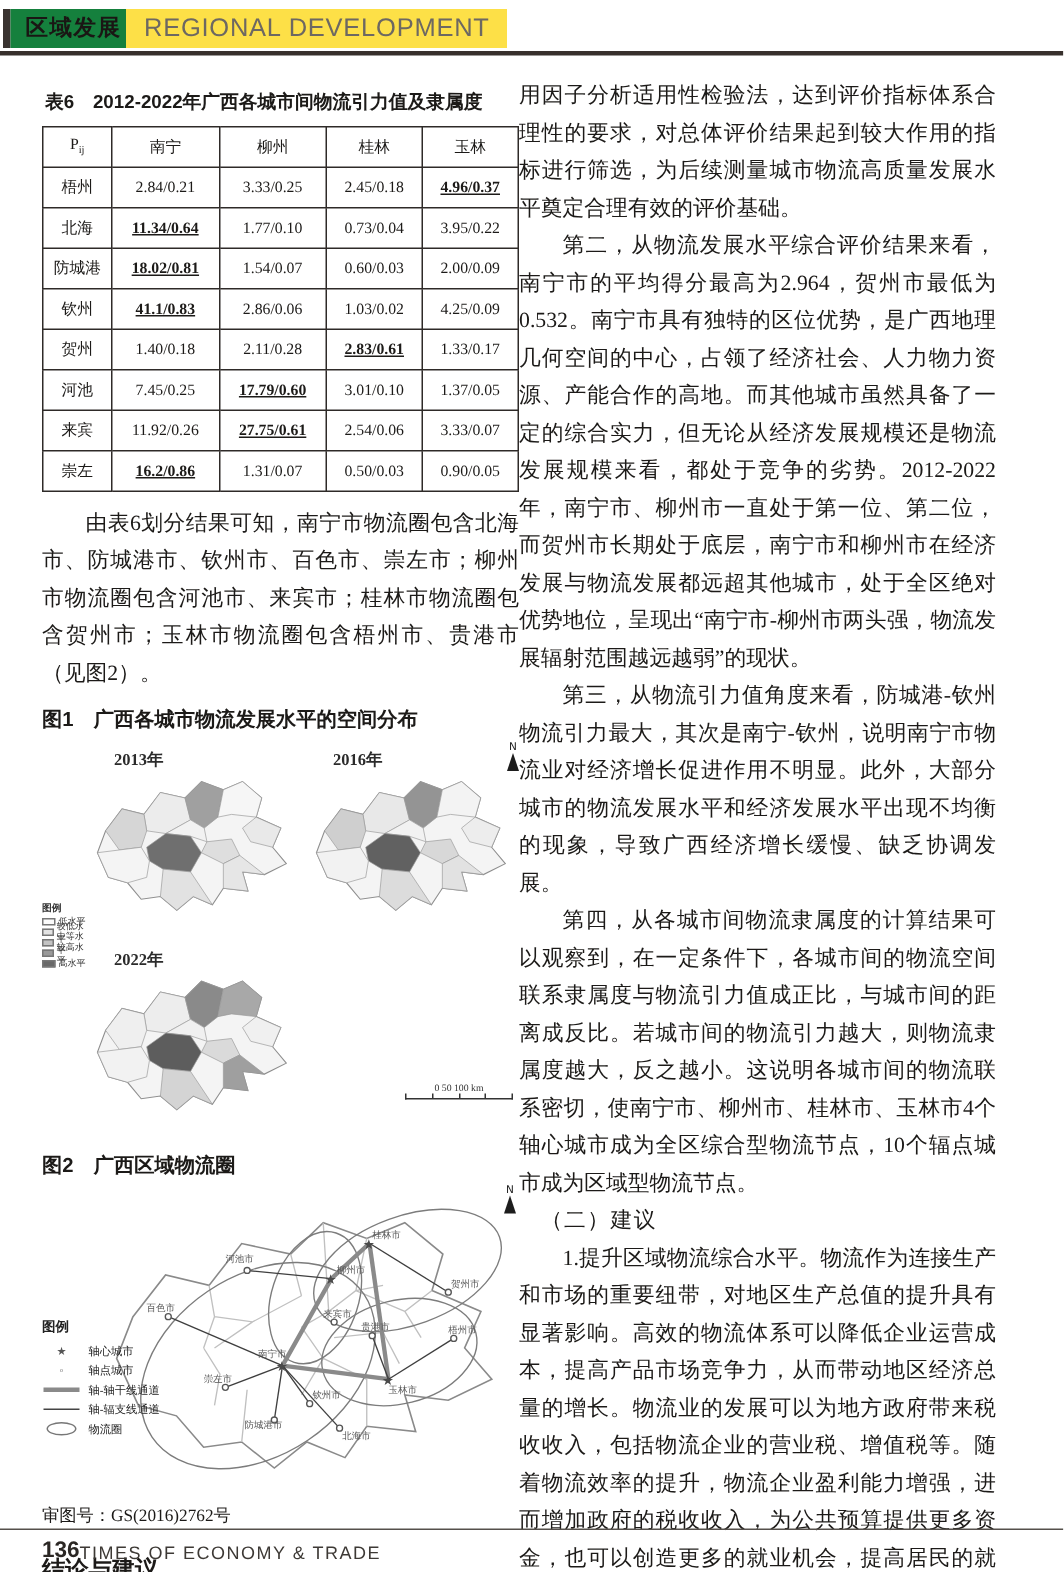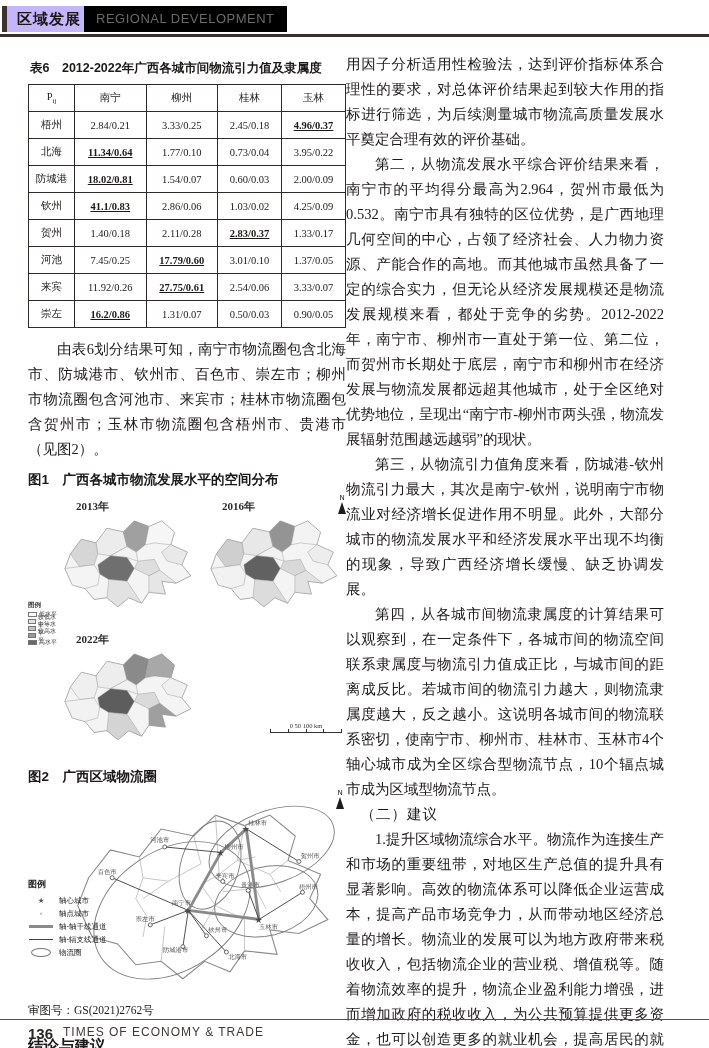--- a/index.html
+++ b/index.html
@@ -3,25 +3,25 @@
 <meta charset="utf-8">
 <style>
   * { margin:0; padding:0; box-sizing:border-box; }
   html,body { background:#fff; }
   body { font-family:"Liberation Serif","DejaVu Serif",serif; color:#1c1a18; }
   .page { position:relative; width:709px; height:1048px; background:#fff; overflow:hidden; }
 
   
   .hdr { position:absolute; top:6px; left:0; width:709px; height:26px; }
   .hdr-bar { position:absolute; left:2px; top:0; width:5px; height:26px; background:#3a3330; }
-  .hdr-cn { position:absolute; left:7px; top:0; height:26px; background:#c4b5fd; color:#1a1614;
+  .hdr-cn { position:absolute; left:7px; top:0; height:26px; background:#15803d; color:#1a1614;
             font-weight:bold; font-size:15px; line-height:26px; padding:0 10px; letter-spacing:1px;
             font-family:"Liberation Sans","DejaVu Sans",sans-serif; }
-  .hdr-en { position:absolute; left:84px; top:0; height:26px; background:#000000; color:#6d6862;
-            font-size:13px; line-height:26px; padding:0 12px; letter-spacing:.5px;
+  .hdr-en { position:absolute; left:84px; top:0; height:26px; background:#fde047; color:#6d6862;
+            font-size:17px; line-height:26px; padding:0 12px; letter-spacing:.5px;
             font-family:"Liberation Sans","DejaVu Sans",sans-serif; }
   .hdr-rule { position:absolute; top:34px; left:0; width:709px; height:2.5px; background:#37302c; }
 
   
   .cols { position:absolute; top:44px; left:28px; width:655px; height:972px; display:flex; }
   .col { width:318px; }
   .body-p { font-size:14.5px; line-height:25px; text-align:justify; text-justify:inter-character; }
   .ind { text-indent:2em; }
 
   
@@ -70,21 +70,21 @@
   svg text.city { font-size:7px; fill:#555; }
   svg text.star { font-size:10px; fill:#4a4a4a; }
 
   
   .concl-h { font-size:15.5px; font-weight:bold; margin:14px 0 8px 0;
              font-family:"Liberation Sans","DejaVu Sans",sans-serif; }
   .sub-h { font-size:14.5px; line-height:25px; text-indent:1em; letter-spacing:1px; }
 
   
   .ftr-rule { position:absolute; left:0; bottom:28px; width:709px; height:1px; background:#55504b; }
-  .ftr { position:absolute; left:28px; bottom:6px; display:flex; align-items:flex-start; gap:10px;
+  .ftr { position:absolute; left:28px; bottom:6px; display:flex; align-items:flex-end; 
          font-family:"Liberation Sans","DejaVu Sans",sans-serif; }
   .ftr .pg { font-size:15px; font-weight:bold; color:#2b2724; }
   .ftr .jr { font-size:12px; letter-spacing:1px; color:#3d3935; font-weight:normal; }
 </style>
 </head>
 <body>
 
 <div class="page">
 
   <div class="hdr">
@@ -153,21 +153,21 @@
               <td class="rl">钦州</td>
               <td class="hl">41.1/0.83</td>
               <td>2.86/0.06</td>
               <td>1.03/0.02</td>
               <td>4.25/0.09</td>
             </tr>
         <tr>
               <td class="rl">贺州</td>
               <td>1.40/0.18</td>
               <td>2.11/0.28</td>
-              <td class="hl">2.83/0.37</td>
+              <td class="hl">2.83/0.61</td>
               <td>1.33/0.17</td>
             </tr>
         <tr>
               <td class="rl">河池</td>
               <td>7.45/0.25</td>
               <td class="hl">17.79/0.60</td>
               <td>3.01/0.10</td>
               <td>1.37/0.05</td>
             </tr>
         <tr>
@@ -341,21 +341,21 @@
               </span>
               <span>轴-辐支线通道</span>
             </div>
           <div class="li">
               <span class="sym">
                 <span class="oval"></span>
               </span>
               <span>物流圈</span>
             </div>
         </div>
-        <div class="map-approval">审图号：GS(2021)2762号</div>
+        <div class="map-approval">审图号：GS(2016)2762号</div>
       </div>
 
       <div class="concl-h">结论与建议</div>
       <div class="sub-h">（一）结论</div>
       <p class="body-p ind">第一，在外部影响因素下的城市物流综合发展水平测度方面，本文借鉴以往学者选取的评价指标，运</p>
     </div>
 
     <div class="col" style="padding-top:8px">
       <p class="body-p">用因子分析适用性检验法，达到评价指标体系合理性的要求，对总体评价结果起到较大作用的指标进行筛选，为后续测量城市物流高质量发展水平奠定合理有效的评价基础。</p>
       <p class="body-p ind">第二，从物流发展水平综合评价结果来看，南宁市的平均得分最高为2.964，贺州市最低为0.532。南宁市具有独特的区位优势，是广西地理几何空间的中心，占领了经济社会、人力物力资源、产能合作的高地。而其他城市虽然具备了一定的综合实力，但无论从经济发展规模还是物流发展规模来看，都处于竞争的劣势。2012-2022年，南宁市、柳州市一直处于第一位、第二位，而贺州市长期处于底层，南宁市和柳州市在经济发展与物流发展都远超其他城市，处于全区绝对优势地位，呈现出“南宁市-柳州市两头强，物流发展辐射范围越远越弱”的现状。</p>

